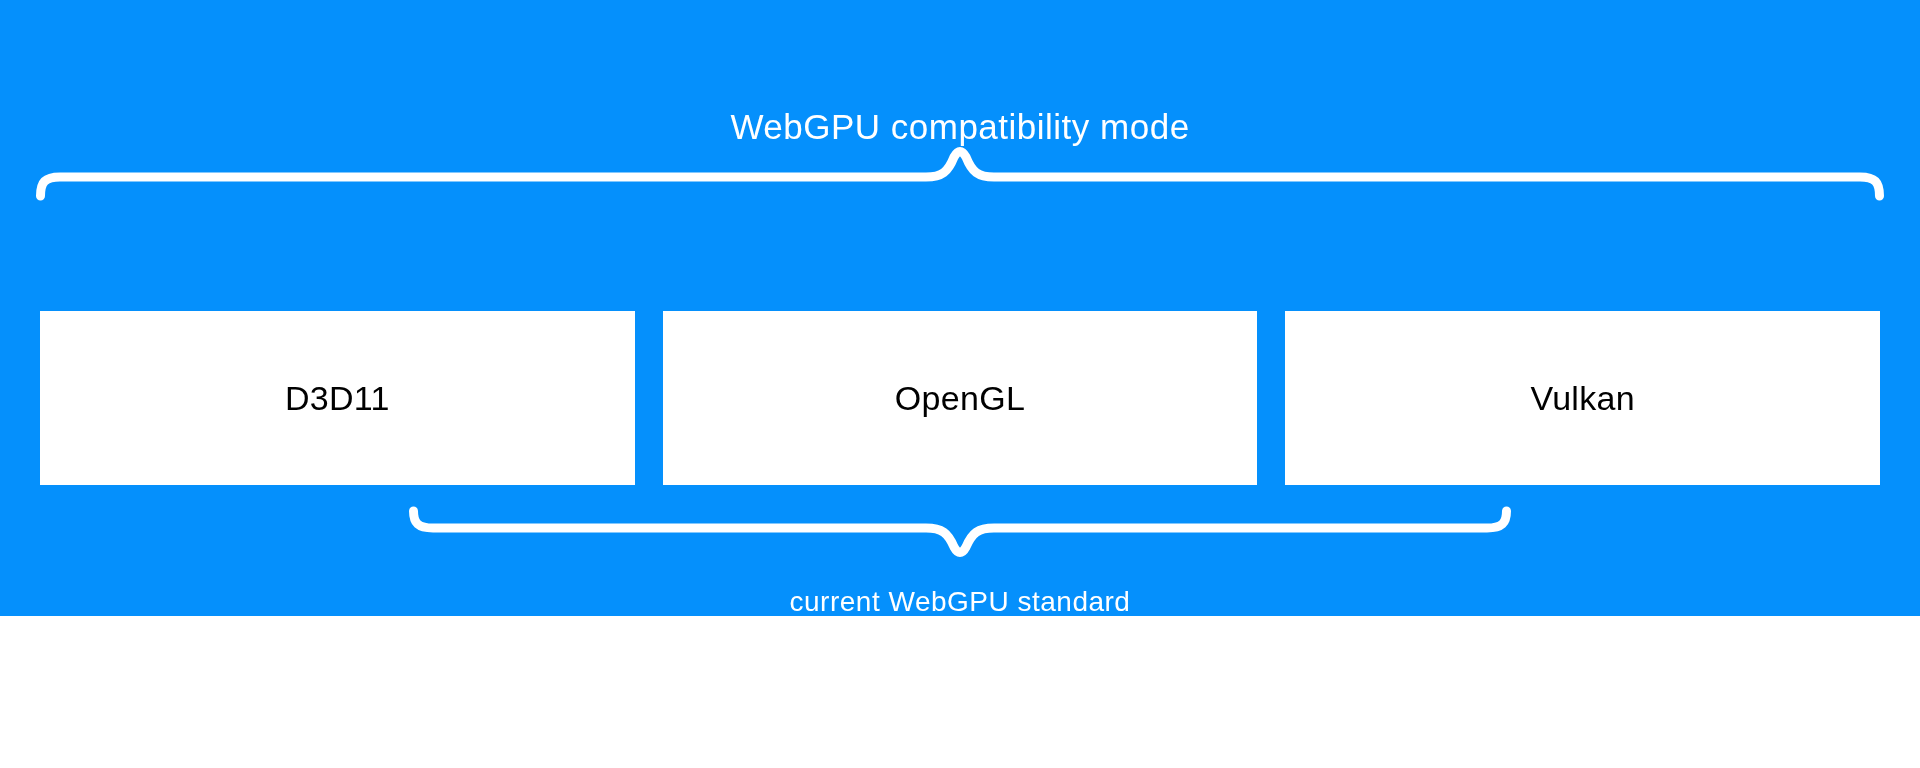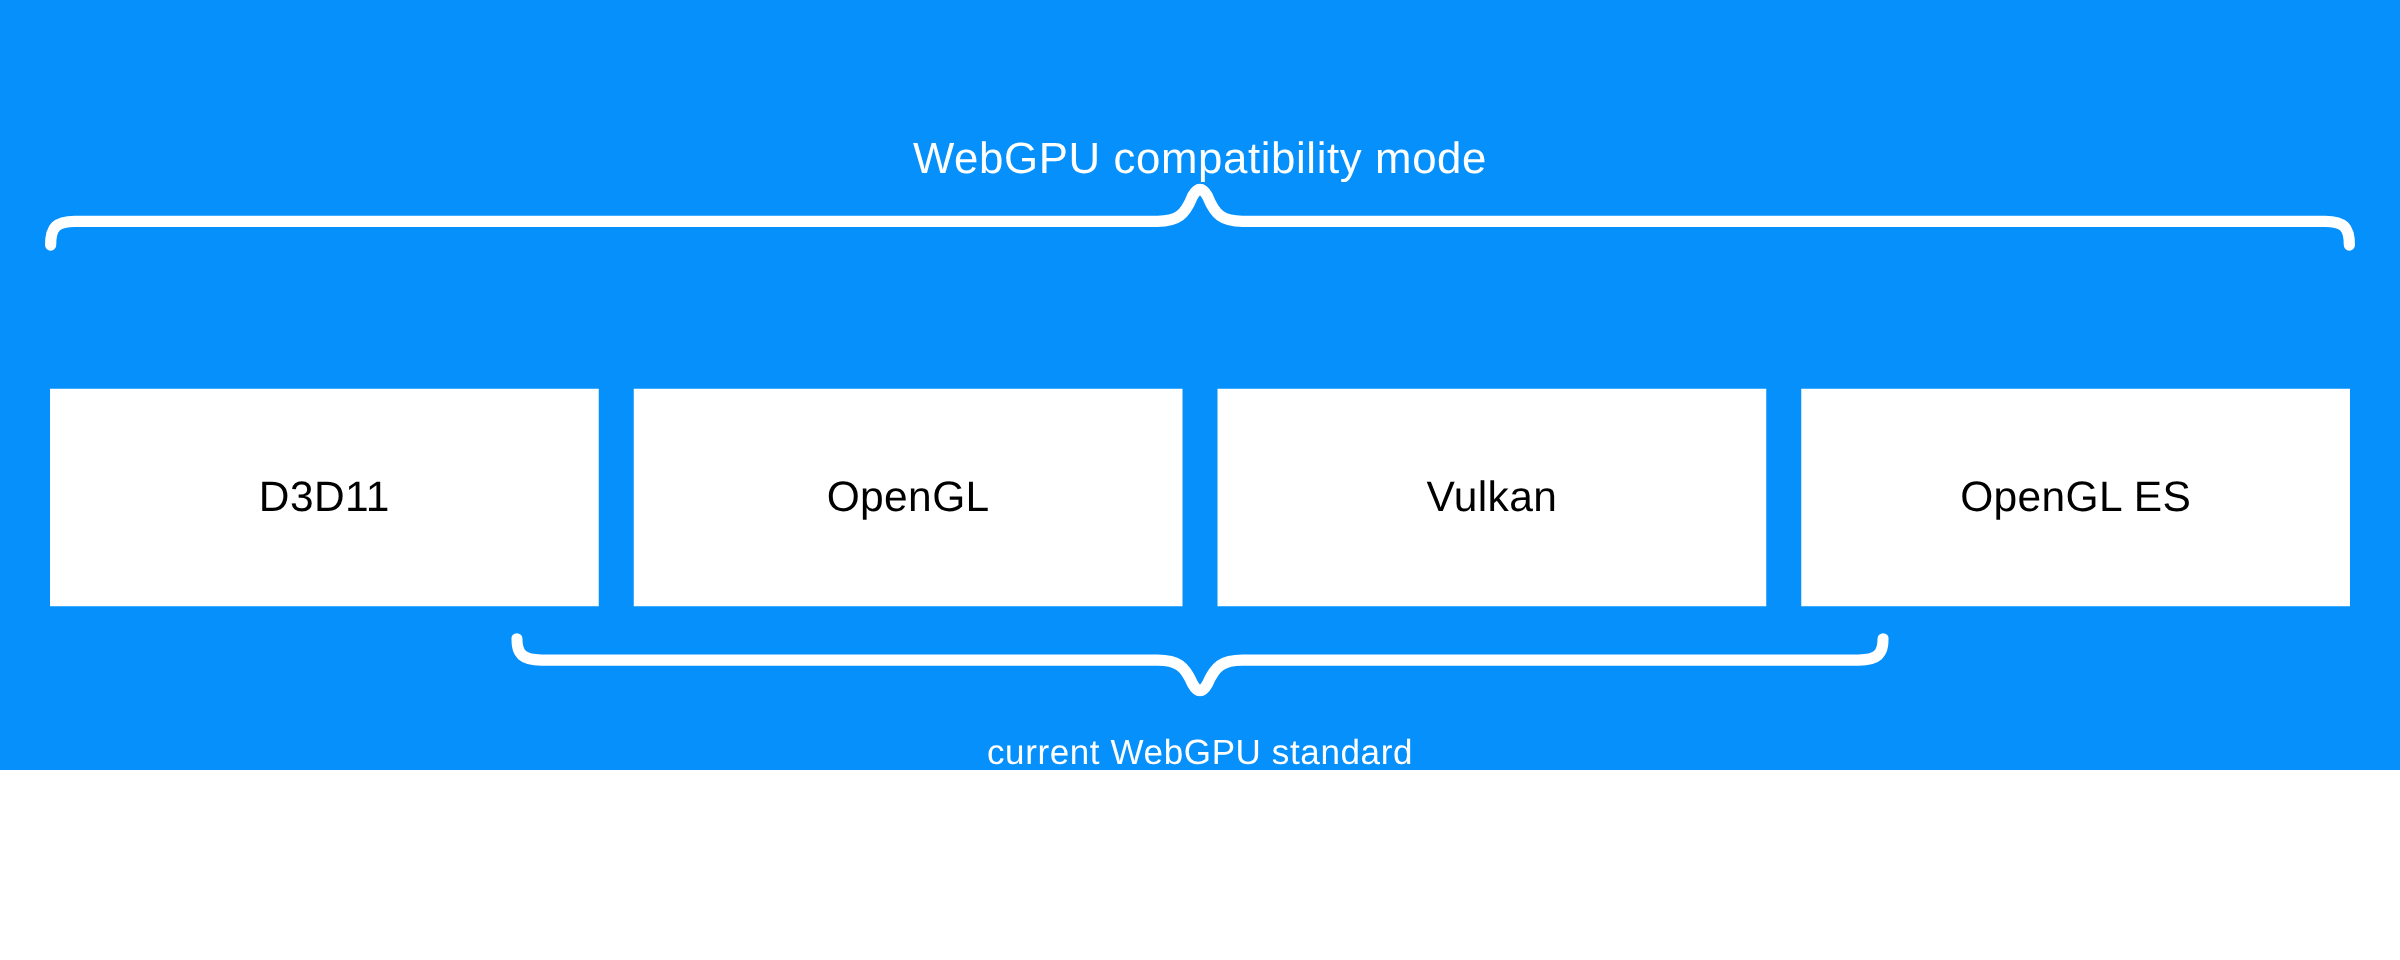--- a/index.html
+++ b/index.html
@@ -106,21 +106,20 @@
              Q 924,2 930,13
              C 936,28 942,33 958,33
              L 1824,33
              C 1839,33 1843.5,38 1843.5,52"></path>
   </svg>
 
   <div class="box-row">
     <div class="api-box">D3D11</div>
     <div class="api-box">OpenGL</div>
     <div class="api-box">Vulkan</div>
-    <div class="api-box">OpenGL ES</div>
   </div>
 
   <svg class="brace-svg brace-bottom" viewBox="0 0 1102 62" aria-hidden="true">
     <path d="M 4.5,5
              C 4.5,17 9,22 24,22
              L 517,22
              C 533,22 539,27 545,41
              Q 551,52 557,41
              C 563,27 569,22 585,22
              L 1078,22

